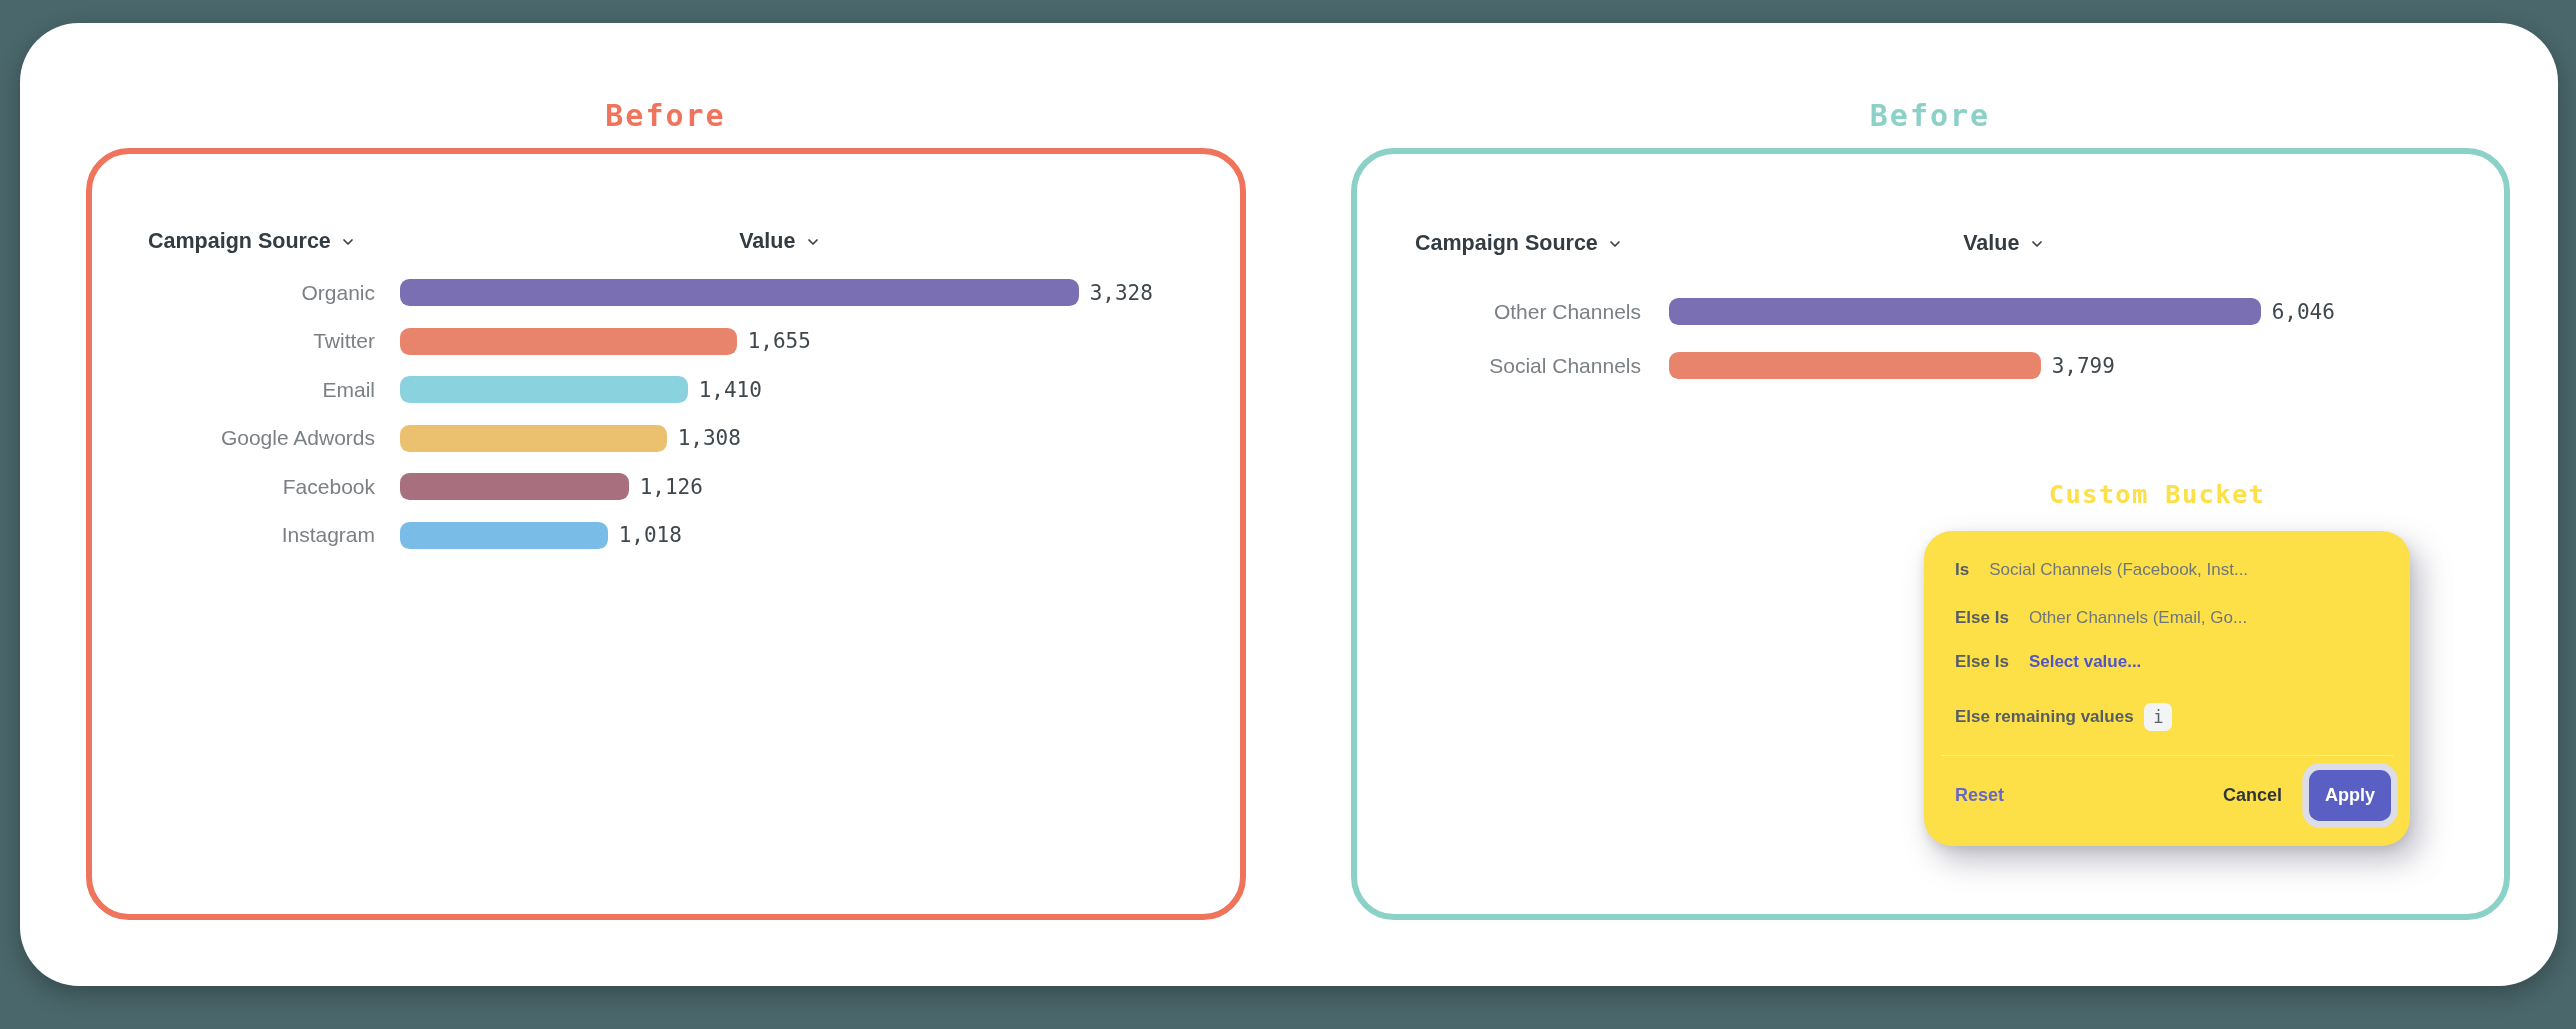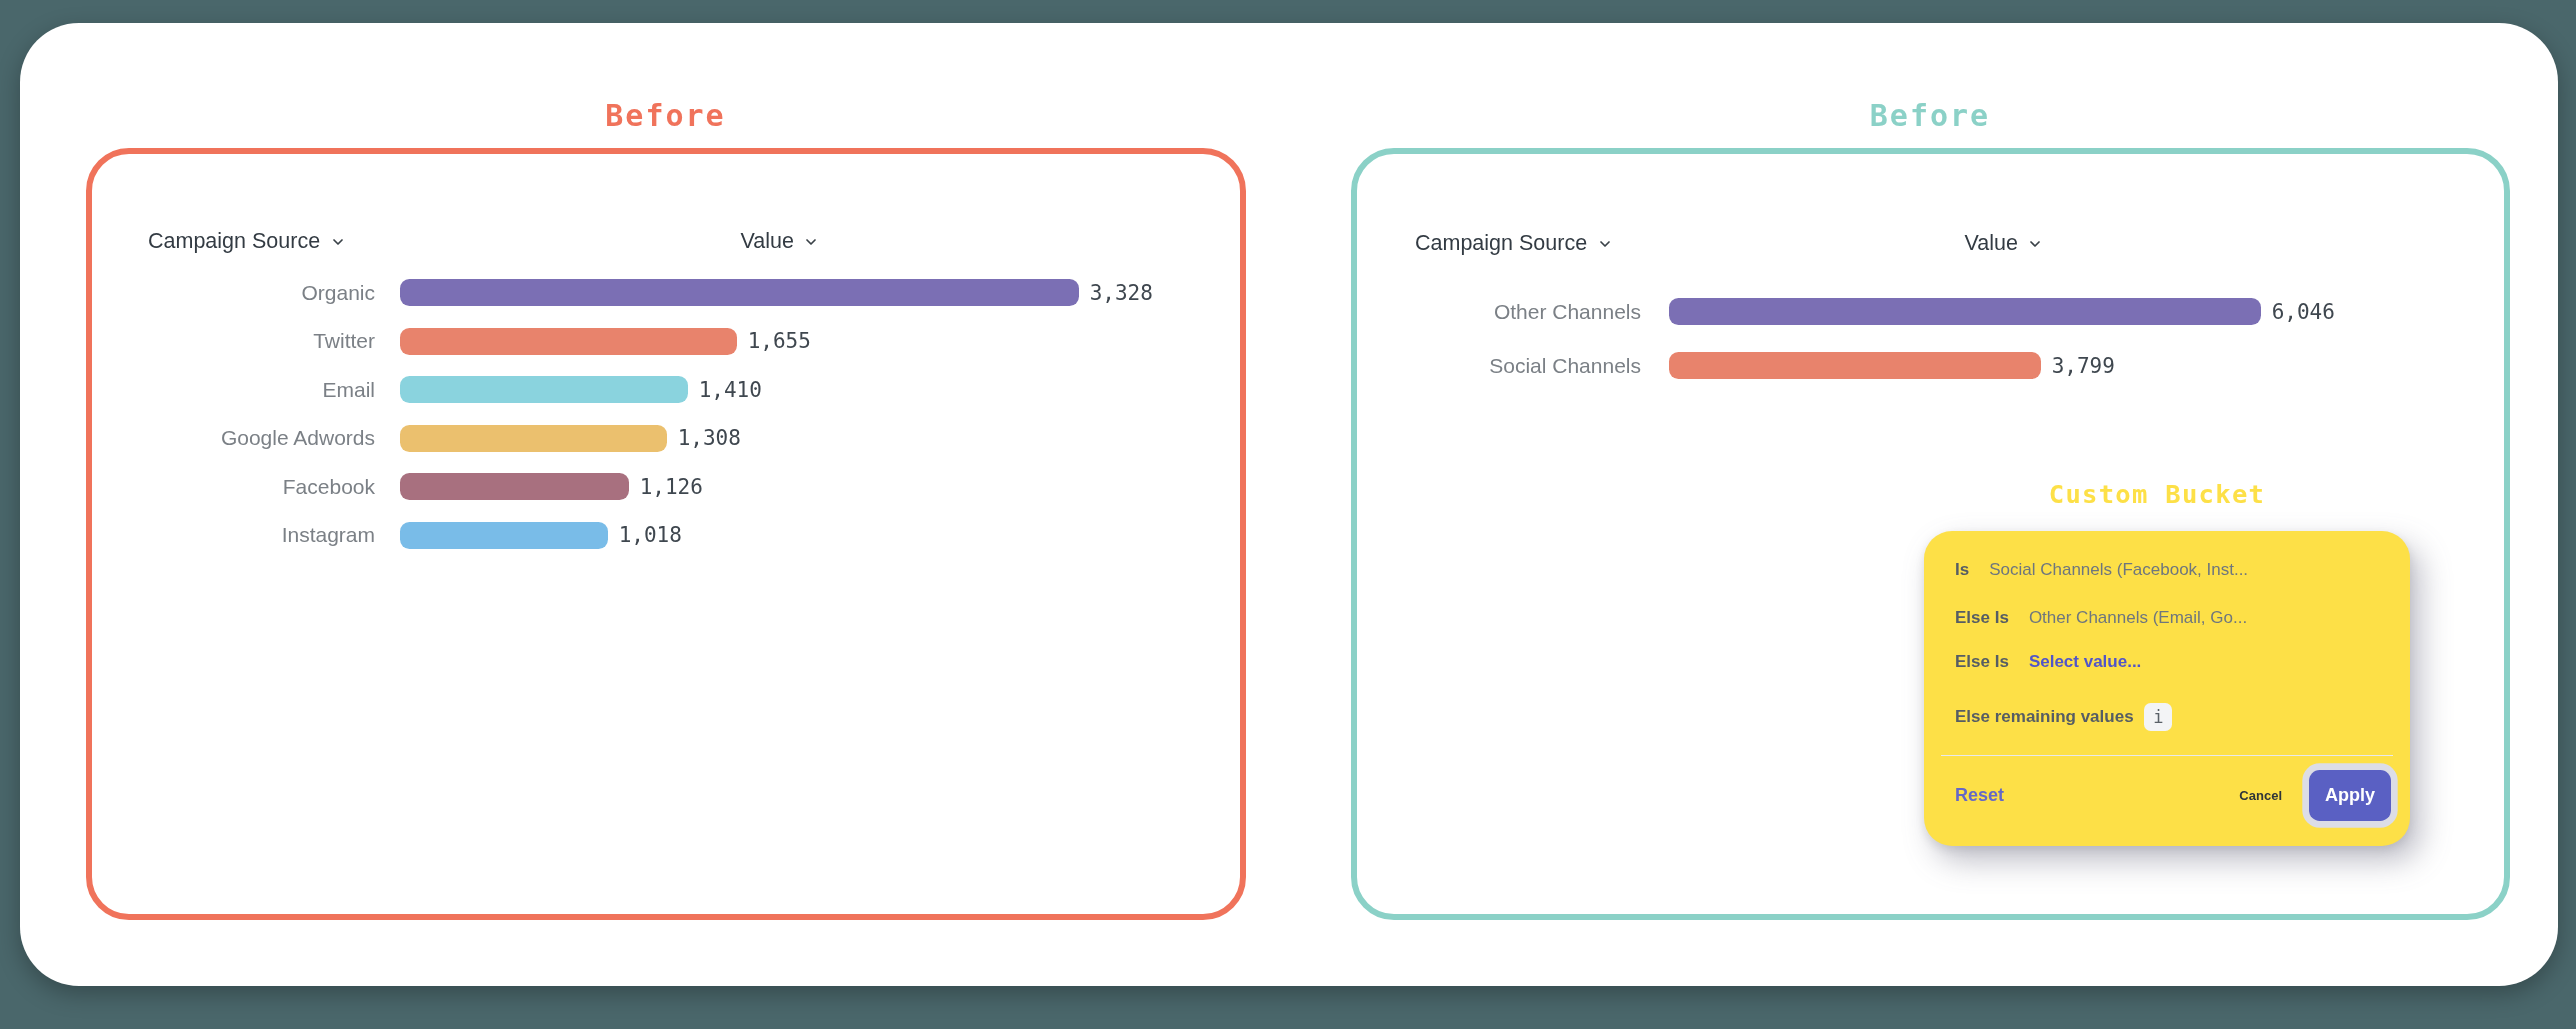--- a/index.html
+++ b/index.html
@@ -25,21 +25,21 @@
 
   .panel {
     position:absolute; top:125px; height:772px;
     border:6.7px solid; border-radius:43px; background:transparent;
   }
   .panel.p-before { left:66px;  width:1160px; border-color:#F0735B; }
   .panel.p-after  { left:1331px; width:1159px; border-color:#8BD1C7; }
 
   .col-header {
     position:absolute; height:29.5px; display:flex; align-items:center; gap:9.4px;
-    font-size:21.5px; font-weight:400; color:#333B43;
+    font-size:21.5px; font-weight:700; color:#333B43;
   }
   .col-header.centered { justify-content:center; }
   .chev { display:inline-flex; }
 
   .rows { position:absolute; }
   .bar-row { display:flex; align-items:center; height:27px; }
   #rows-before .bar-row { margin-bottom:21.5px; }
   #rows-after  .bar-row { margin-bottom:27px; }
   .row-label { text-align:right; font-size:21px; color:#7B8086; flex:none; }
   #rows-before .row-label { width:227px; }
@@ -73,21 +73,21 @@
   .popup-value.link { color:#5155C8; font-weight:600; cursor:pointer; }
   .info-badge {
     margin-left:10.7px; width:28px; height:28px; border-radius:6.7px; background:#F3F4F6;
     display:flex; align-items:center; justify-content:center;
     font-family:"DejaVu Sans Mono", monospace; font-size:17px; color:#5A6168; cursor:pointer;
   }
   .popup-divider { position:absolute; left:17.4px; right:17.4px; top:224px; height:1.3px; background:#E8E9EC; }
   .popup-footer { position:absolute; left:31px; right:19px; top:239px; height:51px; display:flex; align-items:center; }
   .reset-btn { font-size:18px; font-weight:600; color:#6568C7; cursor:pointer; }
   .footer-spacer { flex:1; }
-  .cancel-btn { font-size:13px; font-weight:600; color:#2F3539; margin-right:27px; cursor:pointer; }
+  .cancel-btn { font-size:18px; font-weight:600; color:#2F3539; margin-right:27px; cursor:pointer; }
   .apply-btn {
     width:82px; height:51px; border-radius:10.7px; background:#5A60C3; color:#FFFFFF;
     font-size:18px; font-weight:600; display:flex; align-items:center; justify-content:center;
     box-shadow:0 0 0 6.7px #DCDDE6; cursor:pointer;
   }
 </style>
 </head>
 <body>
 
 <div class="card">

